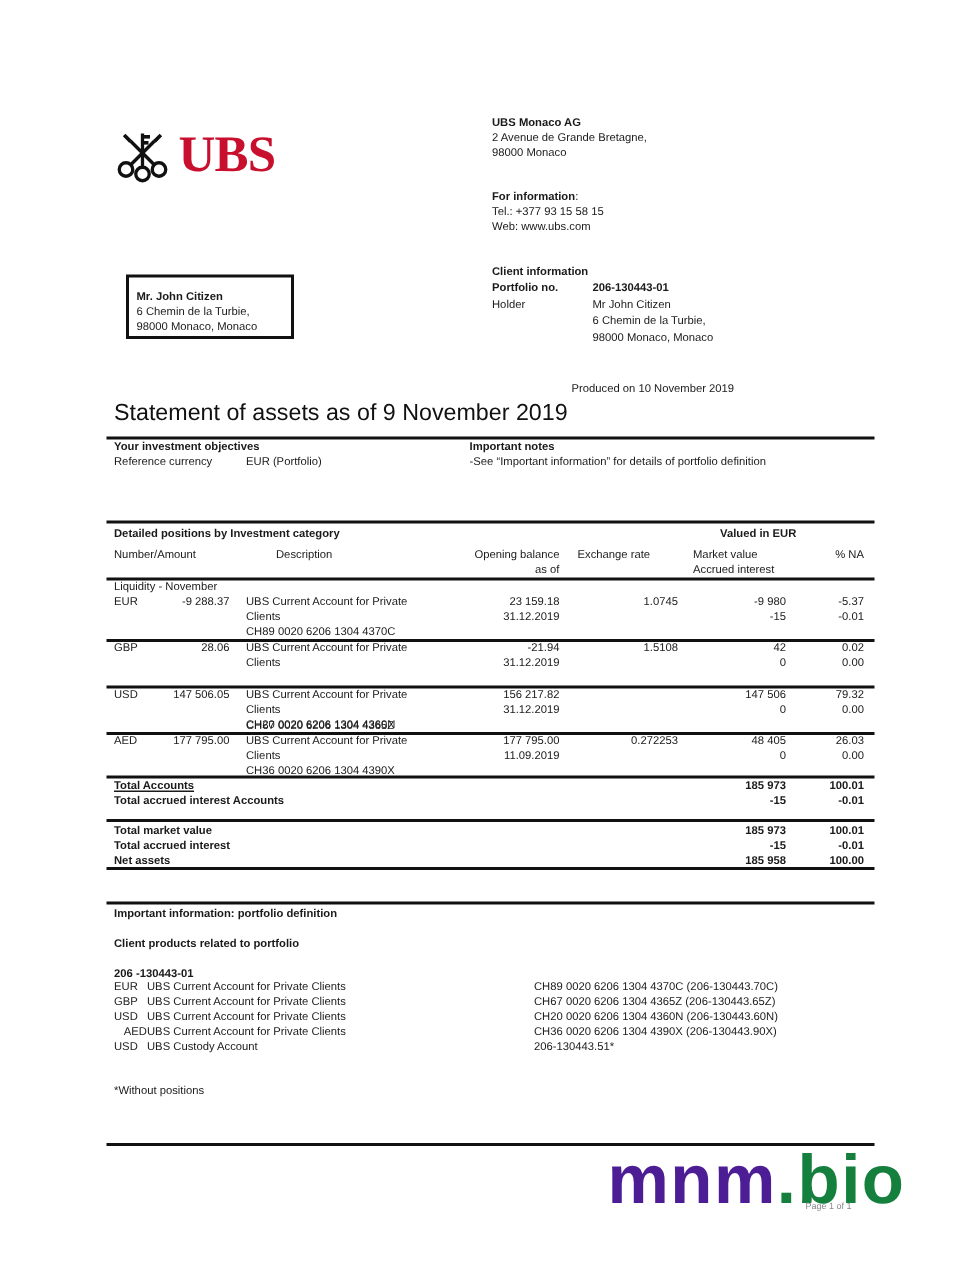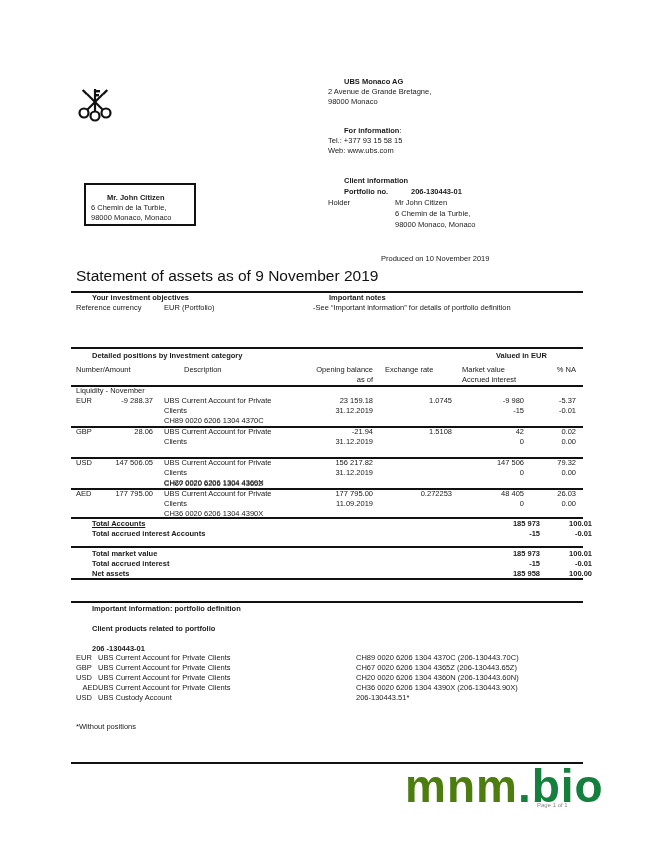--- a/index.html
+++ b/index.html
@@ -1,19 +1,19 @@
 <!DOCTYPE html>
 <html><head>
 <meta charset="utf-8">
 <style>
   html, body { margin: 0; padding: 0; background: #ffffff; }
   body { width: 652px; height: 846px; position: relative; overflow: hidden;
          font-family: "Liberation Sans", sans-serif; color: #1a1a1a; font-size: 8px; line-height: 10px; }
   .abs { position: absolute; }
-  .b { font-weight: bold; margin-left: 16px; }
+  .b { font-weight: bold; }
   .r { text-align: left; }
 
   
   .logo { left: 77px; top: 84px; height: 40px; display: flex; align-items: center; }
   .logo-keys { width: 36px; height: 36px; }
   .logo-text { font-family: "Liberation Serif", serif; font-weight: bold; color: #c8102e; font-size: 34px; line-height: 36px; margin-left: 6px; letter-spacing: -0.5px; }
 
   
   .addr-box { left: 84px; top: 183px; width: 112px; height: 43px; border: 2px solid #111; box-sizing: border-box; padding: 8px 0 0 5px; }
   .addr-box div { font-size: 7.5px; line-height: 10px; white-space: nowrap; }
@@ -51,21 +51,21 @@
 
   
   .imp { left: 76px; font-size: 7.5px; line-height: 10px; white-space: nowrap; }
   .prod-left { left: 76px; }
   .prod-right { left: 356px; }
   .prod-line { font-size: 7.5px; line-height: 10px; white-space: nowrap; }
   .prod-left .cur { display: inline-block; width: 22px; }
 
   .page-no { left: 537px; top: 800px; font-size: 6px; color: #888; }
   .watermark { left: 405px; top: 758px; font-size: 46px; line-height: 56px; font-weight: bold; font-family: "Liberation Sans", sans-serif; letter-spacing: 1px; }
-  .wm-a { color: #4d7c0f; }
+  .wm-a { color: #4c1d95; }
   .wm-b { color: #15803d; }
 </style>
 </head>
 <body>
 
 <div class="abs logo">
   <svg class="logo-keys" viewBox="0 0 36 36">
     <g fill="none" stroke="#111" stroke-width="2.2">
       <circle cx="7" cy="27" r="4.5"></circle>
       <circle cx="29" cy="27" r="4.5"></circle>
@@ -74,20 +74,21 @@
       <line x1="26" y1="24" x2="10" y2="8"></line>
       <line x1="18" y1="26" x2="18" y2="3"></line>
     </g>
     <g fill="#111">
       <rect x="18" y="4" width="5" height="2.4"></rect>
       <rect x="18" y="8" width="4" height="2.4"></rect>
       <rect x="5" y="5" width="6" height="2.4" transform="rotate(45 8 6)"></rect>
       <rect x="25" y="5" width="6" height="2.4" transform="rotate(-45 28 6)"></rect>
     </g>
   </svg>
+  <span class="logo-text">UBS</span>
 </div>
 
 <div class="abs addr-box">
   <div class="b">Mr. John Citizen</div>
   <div>6 Chemin de la Turbie,</div>
   <div>98000 Monaco, Monaco</div>
 </div>
 
 <div class="abs bank">
   <div class="b">UBS Monaco AG</div>

